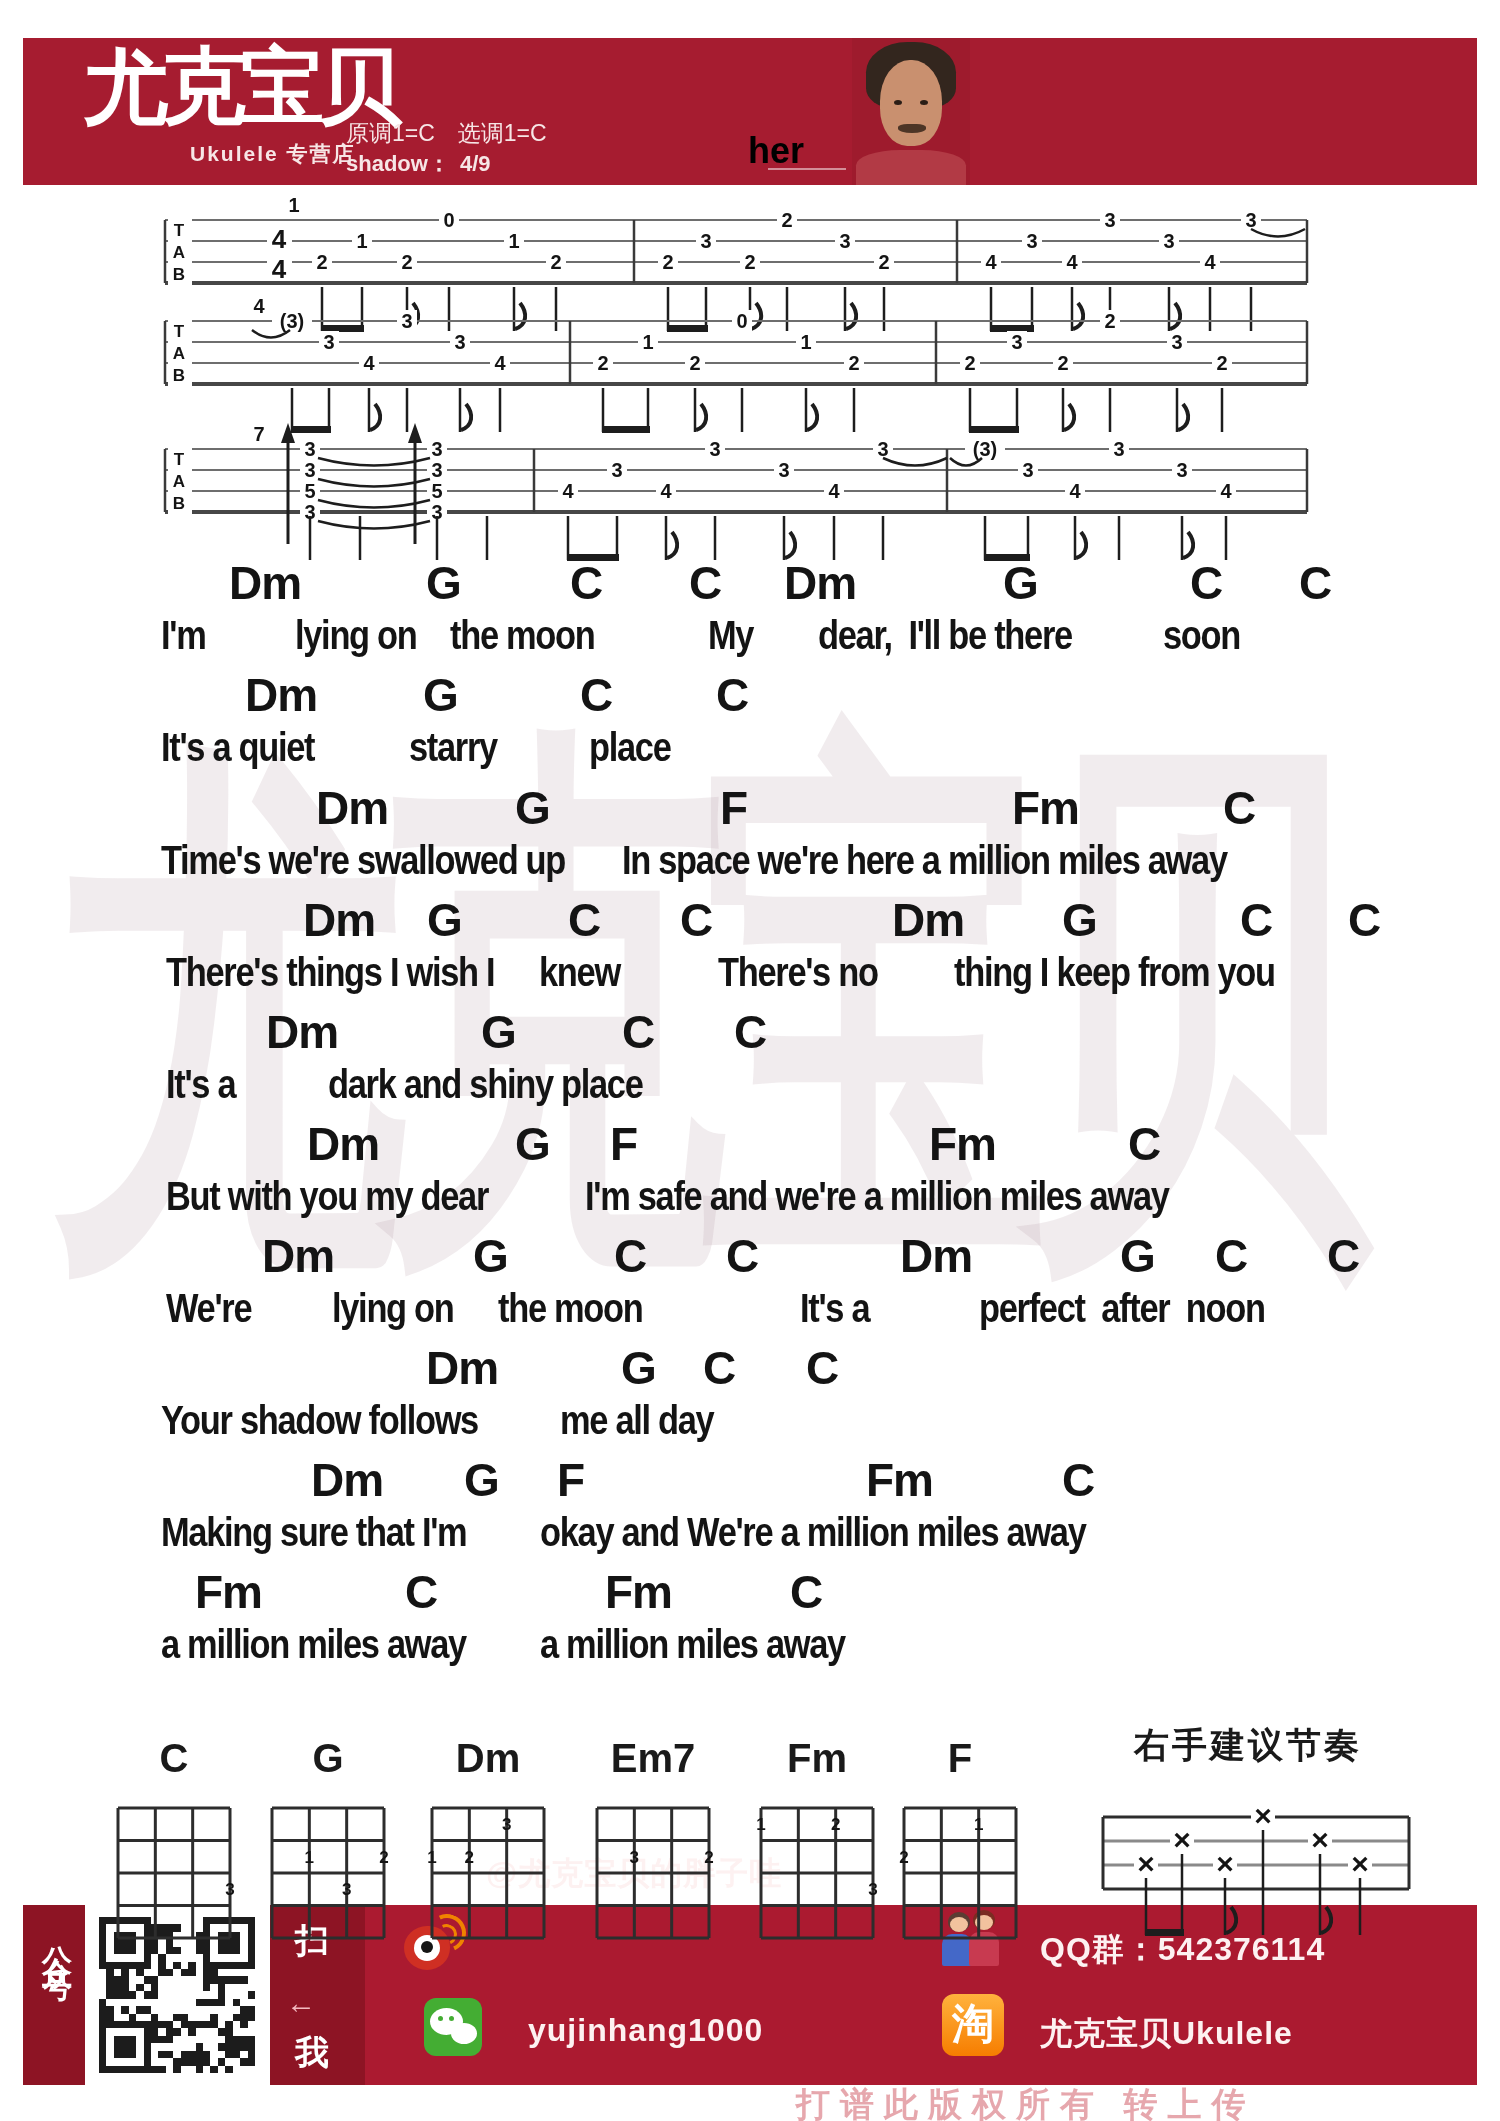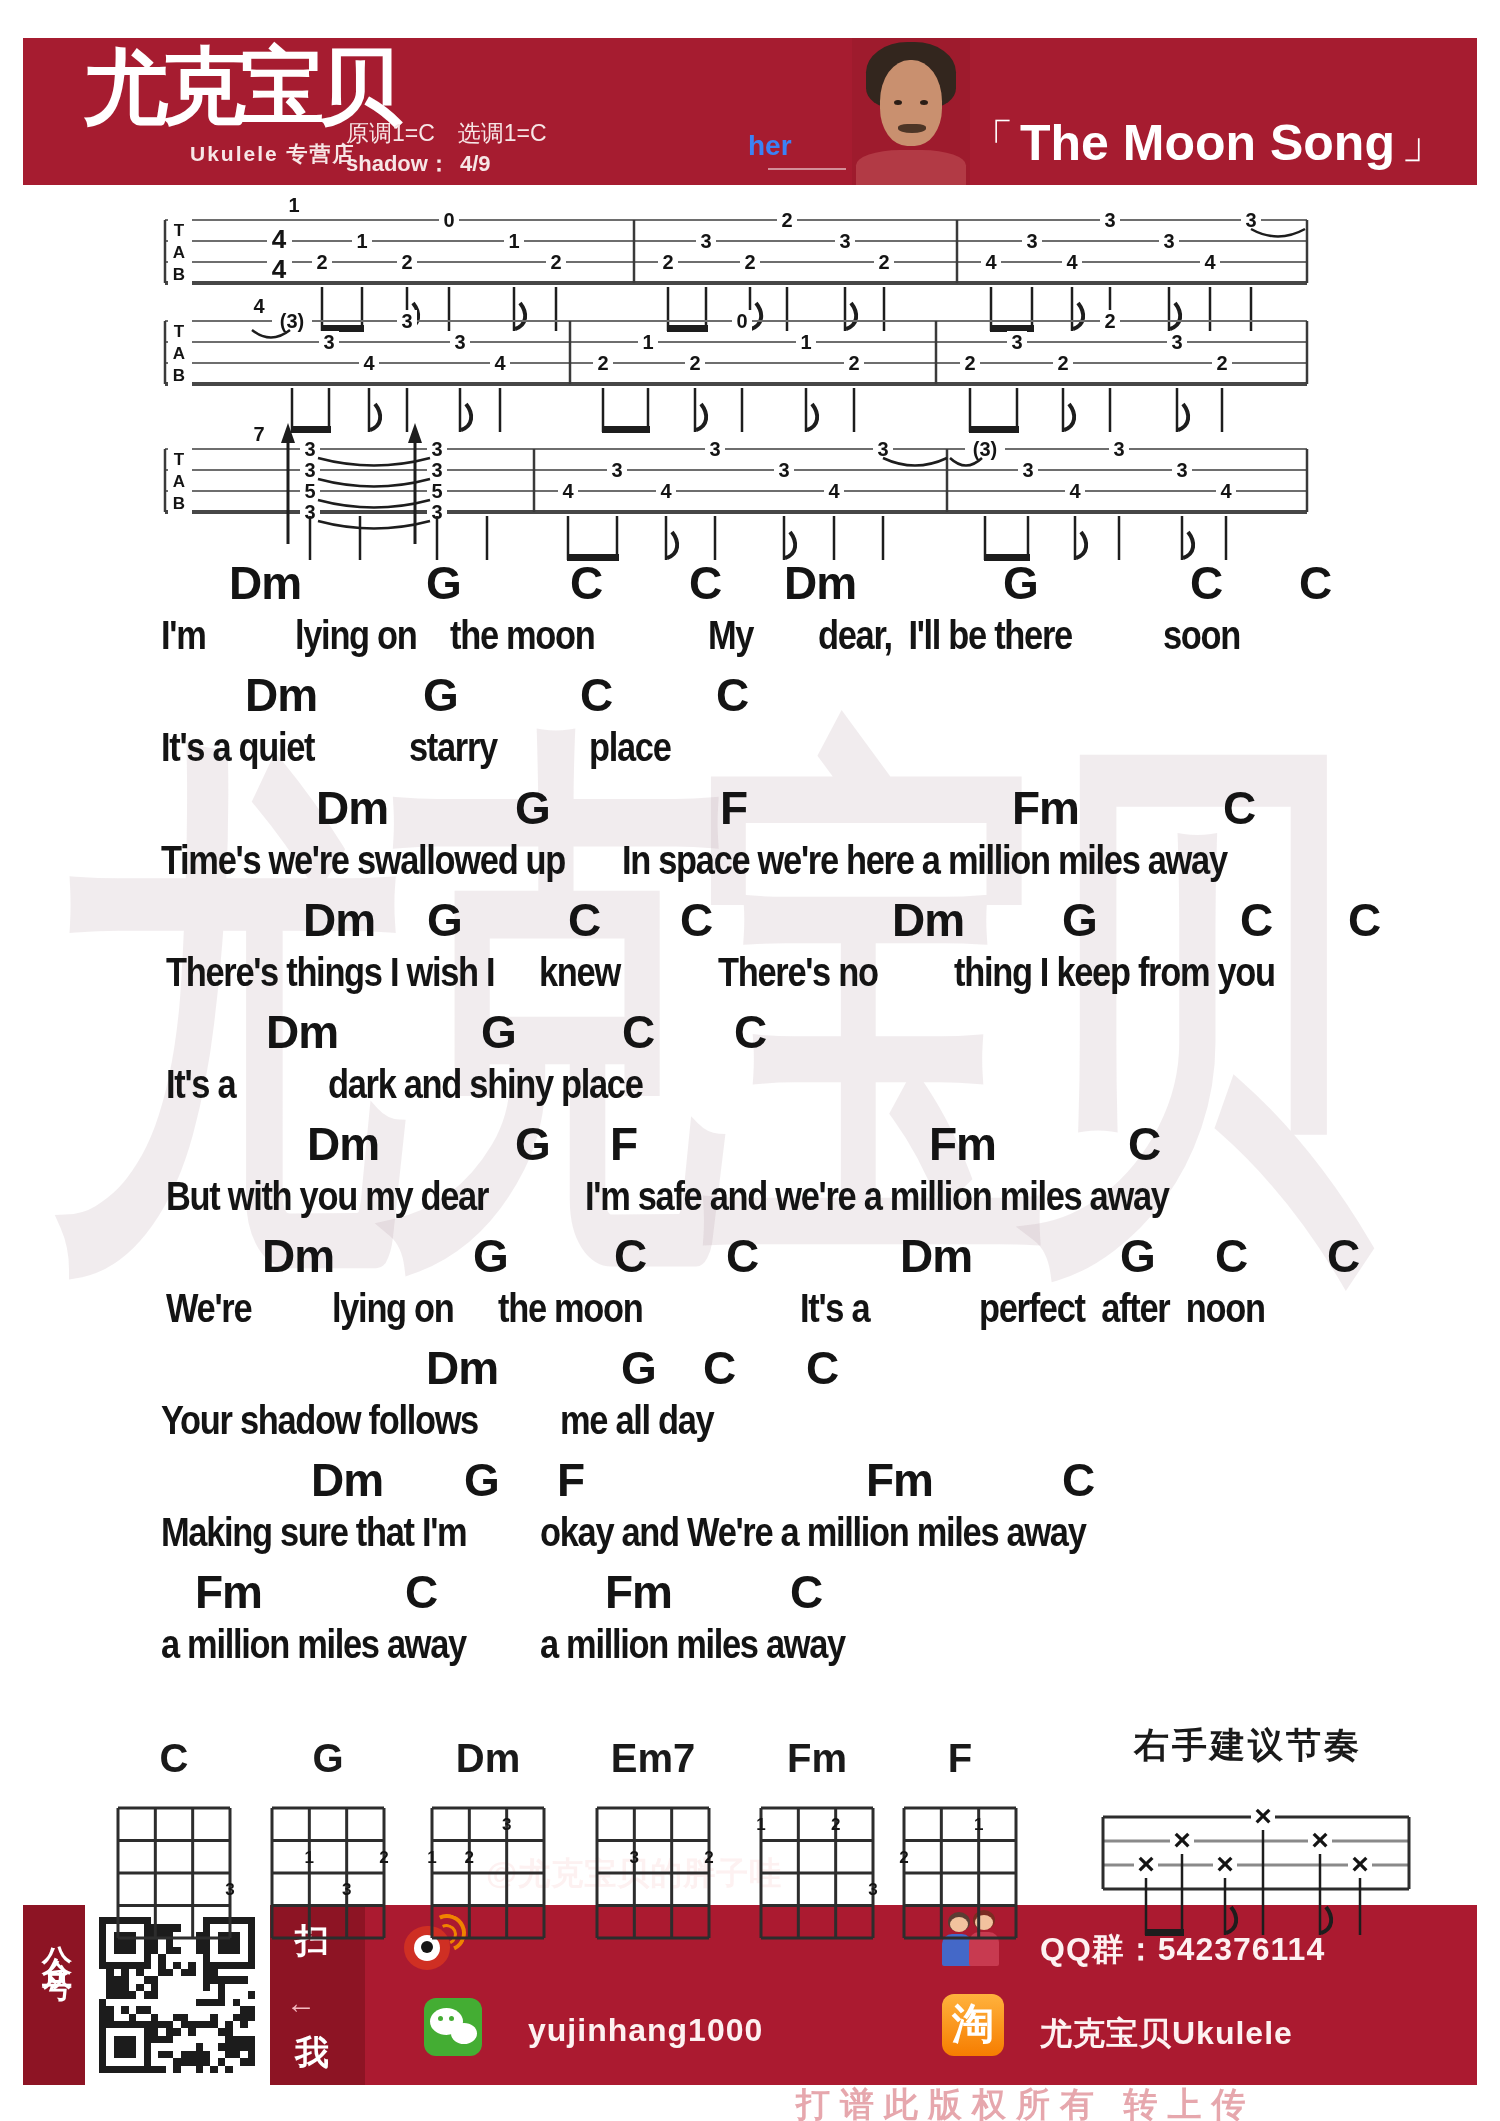--- a/index.html
+++ b/index.html
@@ -6,21 +6,21 @@
   .page{position:relative;width:1500px;height:2121px;background:#fff;overflow:hidden;
         font-family:"Liberation Sans",sans-serif;color:#161616}
   .abs{position:absolute}
   
   .hdr-bg{left:23px;top:38px;width:1454px;height:147px;background:#a61c30}
   .logo-main{left:84px;top:44px;font-size:84px;font-weight:700;color:#fff;letter-spacing:-6px;line-height:1}
   .logo-sub{left:190px;top:140px;font-size:21px;font-weight:700;color:#f7e6e6;letter-spacing:2px}
   .key-info{left:346px;top:118px;font-size:23px;font-weight:400;color:#f7e6e6}
   .tempo-row{left:346px;top:149px;font-size:22px;font-weight:700;color:#f7e6e6}
   .tempo-row span{margin-right:10px}
-  .her{left:748px;top:130px;font-size:28px;font-weight:700;color:#3b82f6}
+  .her{left:748px;top:130px;font-size:36px;font-weight:700;color:#000000}
   .her-line{left:768px;top:168px;width:78px;height:2px;background:rgba(255,255,255,.5)}
   .portrait{left:852px;top:38px;width:118px;height:147px;background:#9e1b2d;overflow:hidden}
   .po-hair{position:absolute;left:14px;top:4px;width:90px;height:66px;background:#33261e;border-radius:46% 46% 30% 30%}
   .po-face{position:absolute;left:28px;top:22px;width:62px;height:86px;background:#c9906f;border-radius:48% 48% 44% 44%}
   .po-eye{position:absolute;width:8px;height:5px;background:#2a1d16;border-radius:50%}
   .po-stache{position:absolute;left:46px;top:86px;width:28px;height:9px;background:#4d3526;border-radius:40% 40% 60% 60%}
   .po-shirt{position:absolute;left:4px;top:112px;width:110px;height:38px;background:#b23a45;border-radius:40% 40% 0 0}
   .title{left:962px;top:114px;font-size:50px;font-weight:700;color:#fff;white-space:nowrap}
   .title .brk{font-weight:400;font-size:46px;position:relative;top:-3px;padding:0 6px}
   
@@ -84,21 +84,20 @@
   <div class="abs her">her</div>
   <div class="abs her-line"></div>
   <div class="abs portrait">
     <div class="po-hair"></div>
     <div class="po-face"></div>
     <div class="po-eye" style="left:42px;top:62px"></div>
     <div class="po-eye" style="left:68px;top:62px"></div>
     <div class="po-stache"></div>
     <div class="po-shirt"></div>
   </div>
-  <div class="abs title"><span class="brk">「</span><span>The Moon Song</span><span class="brk">」</span></div>
 
   <div class="abs wm-main">尤克宝贝</div>
 
   <svg id="tab-svg" class="abs" style="left:0;top:160px;z-index:2" width="1500" height="470">
       <line x1="165" y1="60" x2="1307" y2="60" stroke="#6e6e6e" stroke-width="2"></line>
       <line x1="165" y1="81" x2="1307" y2="81" stroke="#6e6e6e" stroke-width="2"></line>
       <line x1="165" y1="102" x2="1307" y2="102" stroke="#6e6e6e" stroke-width="2"></line>
       <line x1="165" y1="123" x2="1307" y2="123" stroke="#474747" stroke-width="4"></line>
       <line x1="165" y1="60" x2="165" y2="123" stroke="#3a3a3a" stroke-width="2.5"></line>
       <line x1="634" y1="60" x2="634" y2="123" stroke="#3a3a3a" stroke-width="2.5"></line>

